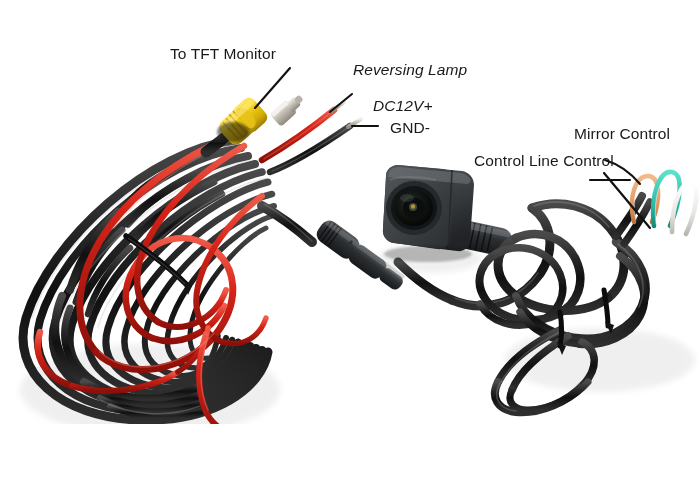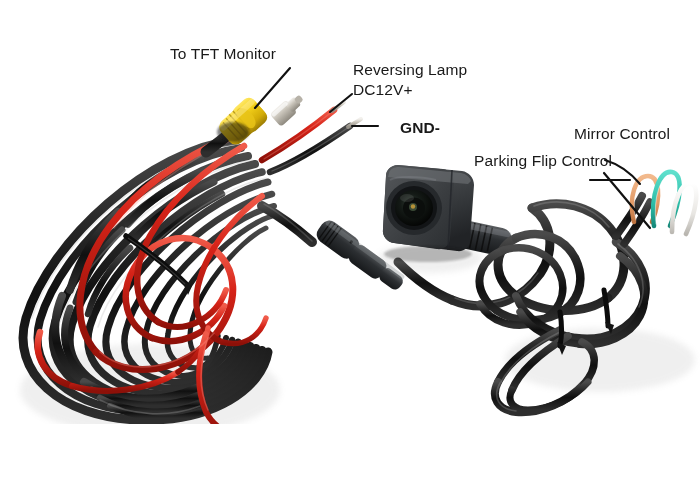--- a/index.html
+++ b/index.html
@@ -26,22 +26,22 @@
     position: absolute;
     color: #191919;
     font-family: "Liberation Sans", sans-serif;
     font-size: 15.5px;
     line-height: 19px;
     white-space: pre;
     letter-spacing: 0.1px;
     font-weight: 400;
   }
   .lbl-tft      { left: 170px; top: 44px; }
-  .lbl-rev      { left: 353px; top: 60px; }
-  .lbl-gnd      { left: 400px; top: 118px; font-weight: bold; }
+  .lbl-rev      { left: 353px; top: 60px; font-style: italic; }
+  .lbl-gnd      { left: 390px; top: 118px; }
   .lbl-mirror   { left: 574px; top: 124px; }
   .lbl-parking  { left: 474px; top: 151px; }
   .lbl-flip     { left: 470px; top: 173px; }
   .lbl-trigger  { left: 318px; top: 427px; }
 </style>
 </head>
 <body>
 
 <div id="stage">
 
@@ -345,18 +345,18 @@
 
     <g>
       <path d="M252,440 l16,-6" stroke="url(#metal)" stroke-width="4.2" stroke-linecap="round" fill="none"></path>
       <path d="M266,435 l14,-2" stroke="#cfcac1" stroke-width="3" stroke-linecap="round" fill="none"></path>
     </g>
 
   </svg>
 
   <div class="lbl lbl-tft">To TFT Monitor</div>
   <div class="lbl lbl-rev">Reversing Lamp</div>
-  <div class="lbl lbl-rev" style="top:80px;">DC12V+</div>
+  <div class="lbl lbl-rev" style="top:96px;margin-left:20px;">DC12V+</div>
   <div class="lbl lbl-gnd">GND-</div>
   <div class="lbl lbl-mirror">Mirror Control</div>
-  <div class="lbl lbl-parking">Parking Flip Control</div>
+  <div class="lbl lbl-parking">Control Line Control</div>
 
 </div>
 
 </body></html>

